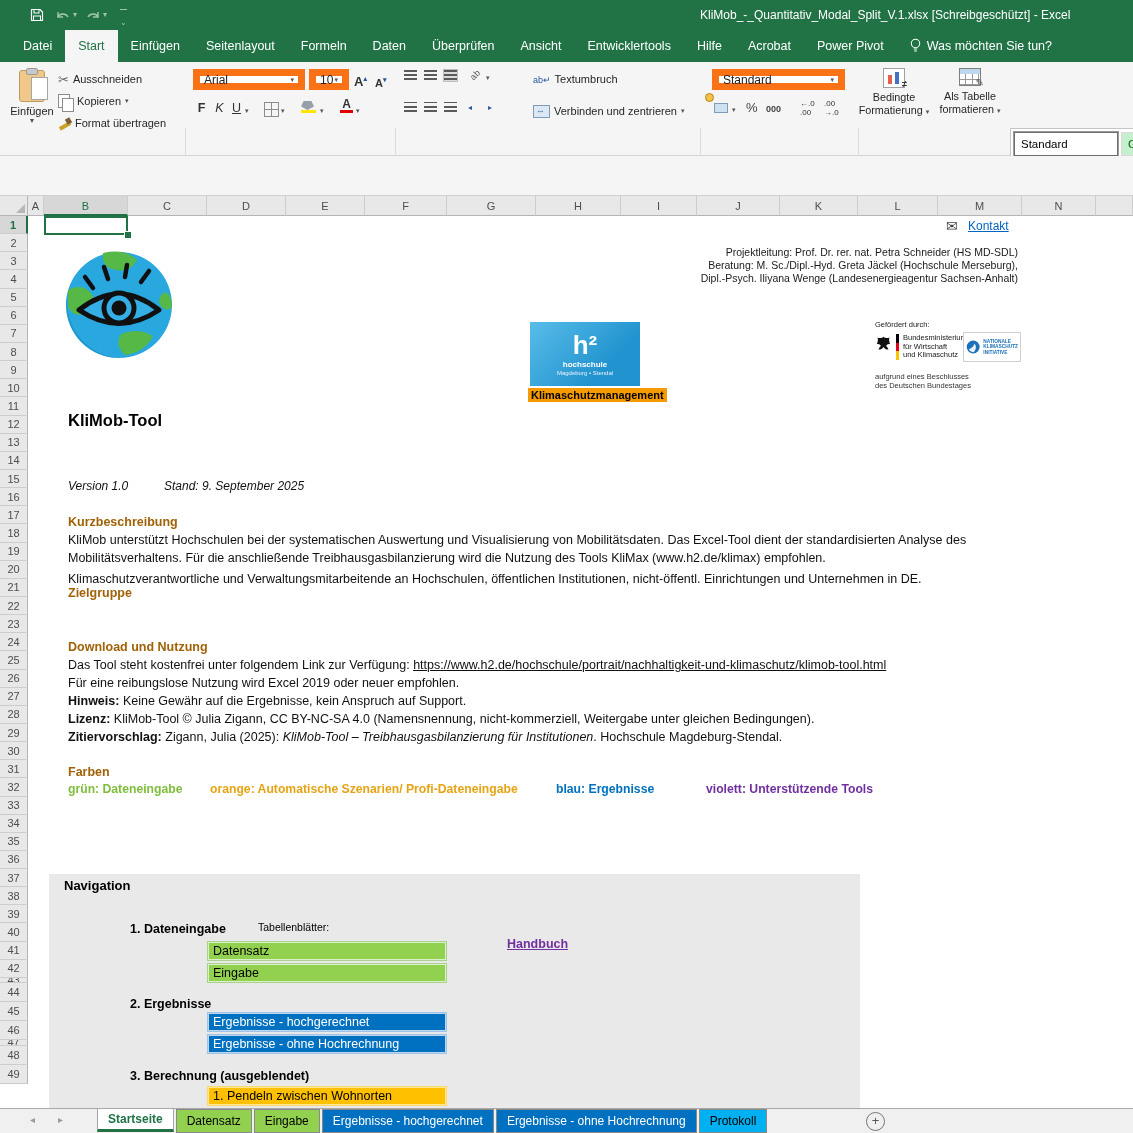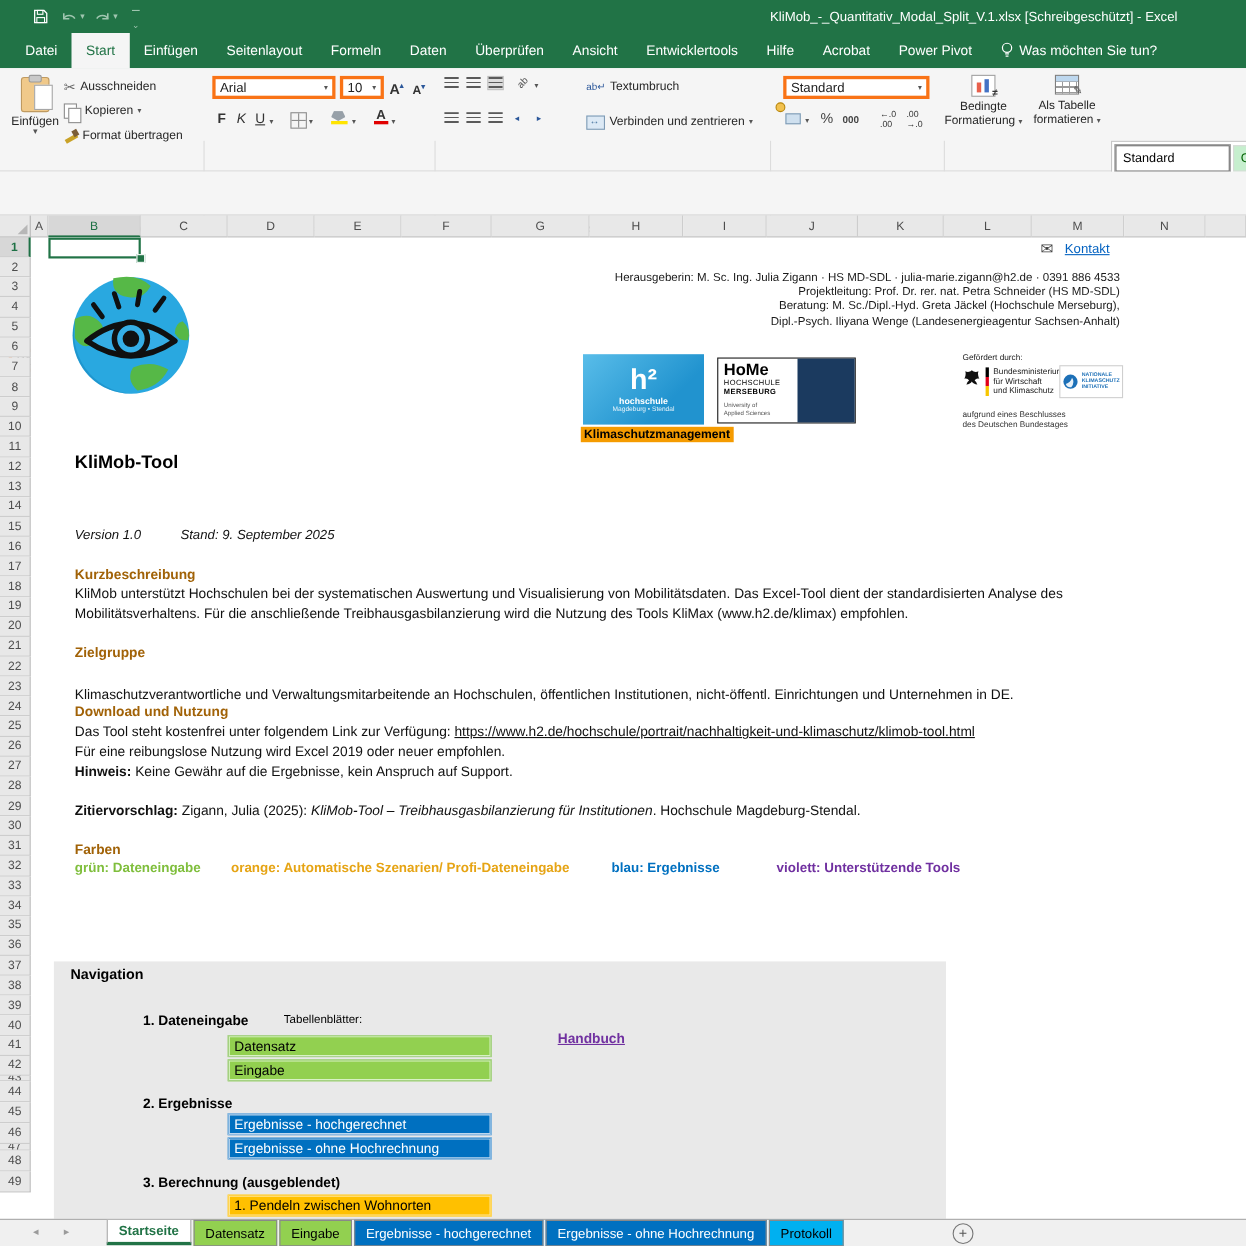--- a/index.html
+++ b/index.html
@@ -16,21 +16,21 @@
   .rtab.active{background:#f5f5f5;color:#217346}
   .rtab.search{display:flex;align-items:center;gap:6px}
   
   .ribbon{left:0;top:62px;width:1133px;height:94px;background:#f5f5f5;border-bottom:1px solid #d4d4d4;box-sizing:border-box}
   .gdiv{top:66px;height:80px;width:1px;background:#dcdcdc}
   .glabel{top:140px;font-size:10.5px;color:#5f5f5f;text-align:center;white-space:nowrap}
   .dlaunch{width:9px;height:9px;border-right:1px solid #8a8a8a;border-bottom:1px solid #8a8a8a;top:141px}
   .dlaunch::after{content:'↘';position:absolute;right:0px;bottom:-1px;font-size:7px;color:#8a8a8a}
   .rsmall{font-size:11px;color:#262626;display:flex;align-items:center;gap:4px;height:18px;white-space:nowrap}
   .caret{font-size:7px;color:#555}
-  .combo{background:#fff;border:3px solid #f97316;font-size:12px;color:#222;display:flex;align-items:center;padding:0 4px;box-sizing:border-box;justify-content:space-between}
+  .combo{background:#fff;border:7px solid #f97316;font-size:12px;color:#222;display:flex;align-items:center;padding:0 4px;box-sizing:border-box;justify-content:space-between}
   
   .clipb{width:24px;height:30px;background:#f0c98a;border:1px solid #bf9a60;border-radius:3px;position:relative}
   .clipb::before{content:'';position:absolute;top:-3px;left:6px;width:10px;height:5px;background:#c9c9c9;border-radius:2px;border:1px solid #9b9b9b}
   .clipb::after{content:'';position:absolute;right:-4px;top:6px;width:15px;height:21px;background:#fff;border:1px solid #a6a6a6}
   .scis{color:#6a6a6a;font-size:13px}
   .cpy{width:10px;height:12px;border:1px solid #8c8c8c;background:#fff;position:relative;margin-right:3px}
   .cpy::after{content:'';position:absolute;left:3px;top:3px;width:10px;height:12px;border:1px solid #8c8c8c;background:#fff}
   .fp{width:13px;height:13px;position:relative}
   .fp::before{content:'';position:absolute;left:1px;top:7px;width:12px;height:4px;background:#c9a227;transform:rotate(-30deg)}
   .fp::after{content:'';position:absolute;right:0;top:1px;width:5px;height:6px;background:#7b5d36;transform:rotate(-30deg)}
@@ -402,21 +402,20 @@
 
   <div class="abs" style="left:28px;top:216px;width:1105px;height:892px;background:#fff"></div>
 
   <div class="abs selcell"></div>
   <div class="abs fillhandle"></div>
 
   <span class="abs env" style="left:946px;top:218px">✉</span>
   <a class="abs kontakt" style="left:968px;top:219px">Kontakt</a>
 
   <div class="abs credits" id="credits">
-      <div>Herausgeberin: M. Sc. Ing. Julia Zigann · HS MD-SDL · julia-marie.zigann@h2.de · 0391 886 4533</div>
       <div>Projektleitung: Prof. Dr. rer. nat. Petra Schneider (HS MD-SDL)</div>
       <div>Beratung: M. Sc./Dipl.-Hyd. Greta Jäckel (Hochschule Merseburg),</div>
       <div>Dipl.-Psych. Iliyana Wenge (Landesenergieagentur Sachsen-Anhalt)</div>
     </div>
 
   <svg class="abs" style="left:63px;top:248px" width="112" height="114" viewBox="0 0 112 114">
     <circle cx="56" cy="57" r="53" fill="#29a8e0"></circle>
     <path d="M56 110 a53 53 0 0 1 -50 -70 a56 56 0 0 0 50 70z" fill="#1787bf" opacity="0.55"></path>
     <path d="M40 5 q22 -5 34 7 q-7 13 -21 10 q-15 -2 -13 -17z" fill="#56b847"></path>
     <path d="M5 42 q13 -7 22 2 q9 9 -2 19 q-13 9 -20 -4z" fill="#56b847"></path>
@@ -428,32 +427,20 @@
     <circle cx="56" cy="60" r="7.5" fill="#101010"></circle>
   </svg>
 
   <div class="abs h2logo">
     <div class="h2big">h²</div>
     <div class="h2s1">hochschule</div>
     <div class="h2s2">Magdeburg • Stendal</div>
   </div>
   <div class="abs ksm">Klimaschutzmanagement</div>
 
-  <div class="abs homelogo">
-    <div class="homeleft">
-      <div class="homebig">HoMe</div>
-      <div class="homes">HOCHSCHULE</div>
-      <div class="homes b">MERSEBURG</div>
-      <div class="homeu">
-        <div>University of</div>
-          <div>Applied Sciences</div>
-      </div>
-    </div>
-    <div class="homeright"></div>
-  </div>
 
 
   <div class="abs bmwk">
     <div>Gefördert durch:</div>
     <div class="bmrow">
       <svg width="17" height="19" viewBox="0 0 20 20">
           <path d="M10 2 C8 4 5 4 3 3 C4 6 3 9 2 11 C4 10 6 11 7 13 C5 14 5 16 4 17 C7 17 9 16 10 14 C11 16 13 17 16 17 C15 16 15 14 13 13 C14 11 16 10 18 11 C17 9 16 6 17 3 C15 4 12 4 10 2 Z" fill="#111"></path>
         </svg>
       <div class="tricolor"></div>
       <div class="bmtx">
@@ -482,29 +469,32 @@
 
   <div class="abs h-title" style="left:68px;top:411px">KliMob-Tool</div>
   <div class="abs ital" style="left:68px;top:479px">Version 1.0</div>
   <div class="abs ital" style="left:164px;top:479px">Stand: 9. September 2025</div>
 
   <div class="abs shead" style="left:68px;top:515px">Kurzbeschreibung</div>
   <div class="abs sline" style="left:68px;top:533px">KliMob unterstützt Hochschulen bei der systematischen Auswertung und Visualisierung von Mobilitätsdaten. Das Excel-Tool dient der standardisierten Analyse des</div>
   <div class="abs sline" style="left:68px;top:551px">Mobilitätsverhaltens. Für die anschließende Treibhausgasbilanzierung wird die Nutzung des Tools KliMax (www.h2.de/klimax) empfohlen.</div>
 
   <div class="abs shead" style="left:68px;top:586px">Zielgruppe</div>
-  <div class="abs sline" style="left:68px;top:624px">Klimaschutzverantwortliche und Verwaltungsmitarbeitende an Hochschulen, öffentlichen Institutionen, nicht-öffentl. Einrichtungen und Unternehmen in DE.</div>
+  <div class="abs sline" style="left:68px;top:572px">Klimaschutzverantwortliche und Verwaltungsmitarbeitende an Hochschulen, öffentlichen Institutionen, nicht-öffentl. Einrichtungen und Unternehmen in DE.</div>
 
   <div class="abs shead" style="left:68px;top:640px">Download und Nutzung</div>
   <div class="abs sline" style="left:68px;top:658px">
     <span>Das Tool steht kostenfrei unter folgendem Link zur Verfügung: </span><span class="lk">https://www.h2.de/hochschule/portrait/nachhaltigkeit-und-klimaschutz/klimob-tool.html</span>
   </div>
   <div class="abs sline" style="left:68px;top:676px">Für eine reibungslose Nutzung wird Excel 2019 oder neuer empfohlen.</div>
   <div class="abs sline" style="left:68px;top:694px">
     <b>Hinweis:</b><span> Keine Gewähr auf die Ergebnisse, kein Anspruch auf Support.</span>
+  </div>
+  <div class="abs sline" style="left:68px;top:712px">
+    <b>Lizenz:</b><span> KliMob-Tool © Julia Zigann, CC BY-NC-SA 4.0 (Namensnennung, nicht-kommerziell, Weitergabe unter gleichen Bedingungen).</span>
   </div>
   <div class="abs sline" style="left:68px;top:730px">
     <b>Zitiervorschlag:</b><span> Zigann, Julia (2025): </span><span class="it">KliMob-Tool – Treibhausgasbilanzierung für Institutionen</span><span>. Hochschule Magdeburg-Stendal.</span>
   </div>
 
   <div class="abs shead" style="left:68px;top:765px">Farben</div>
   <div id="farben-row">
       <div class="abs farbitem" style="left: 68px; top: 782px; color: rgb(127, 190, 60);">grün: Dateneingabe</div>
       <div class="abs farbitem" style="left: 210px; top: 782px; color: rgb(230, 164, 20);">orange: Automatische Szenarien/ Profi-Dateneingabe</div>
       <div class="abs farbitem" style="left: 556px; top: 782px; color: rgb(0, 112, 192);">blau: Ergebnisse</div>

